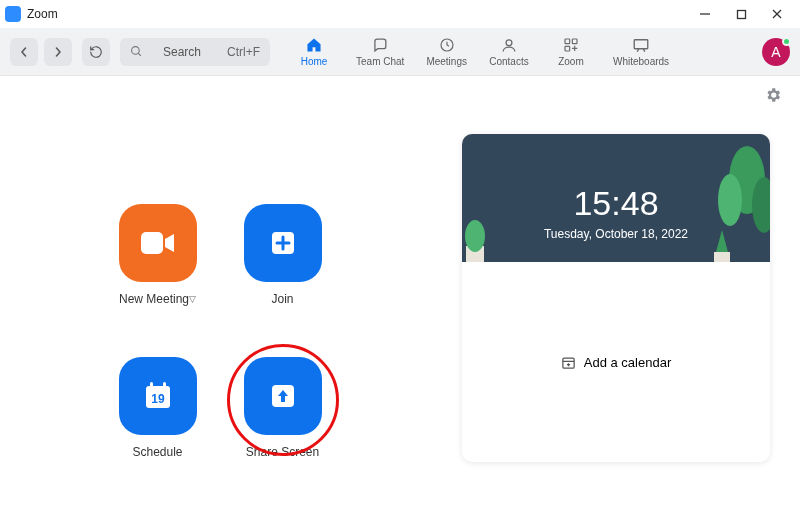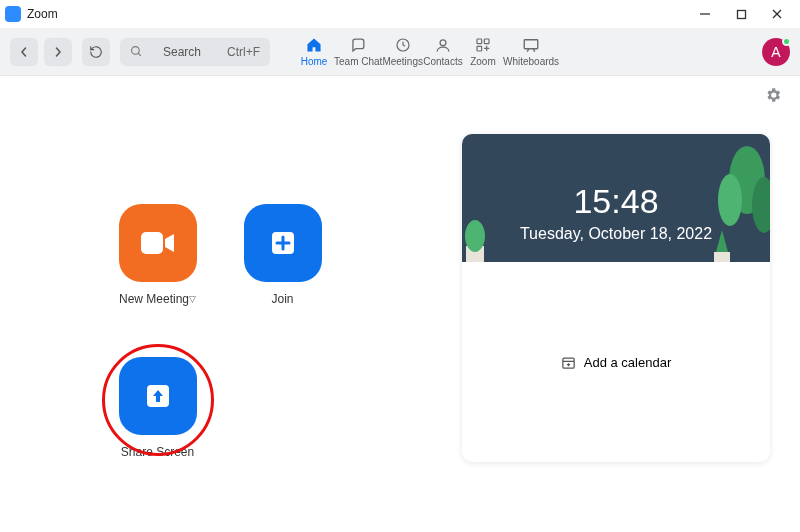--- a/index.html
+++ b/index.html
@@ -14,21 +14,21 @@
 
   .toolbar { display: flex; align-items: center; gap: 6px; padding: 6px 10px; background: #f1f2f4; height: 48px; border-bottom: 1px solid #e6e6e6; }
   .nav-pill { background: #e3e5e8; border-radius: 6px; display: flex; align-items: center; justify-content: center; }
   .nav-arrow { width: 28px; height: 28px; }
   .nav-arrow svg { width: 10px; height: 10px; }
   .refresh { width: 28px; height: 28px; margin-left: 4px; }
   .searchbox { display: flex; align-items: center; background: #e3e5e8; border-radius: 6px; height: 28px; padding: 0 10px; gap: 20px; margin-left: 4px; }
   .search-text { font-size: 12px; color: #555; }
   .search-shortcut { font-size: 12px; color: #666; margin-left: 6px; }
 
-  .tabs { display: flex; margin-left: 18px; }
+  .tabs { display: flex; gap: 22px; margin-left: 18px; }
   .tab { display: flex; flex-direction: column; align-items: center; gap: 3px; font-size: 10px; color: #5a5a5a; min-width: 40px; }
   .tab.active { color: #0E72ED; }
   .tab-icon { width: 18px; height: 16px; display: flex; align-items: center; justify-content: center; }
 
   .toolbar-spacer { flex: 1; }
   .avatar { width: 28px; height: 28px; border-radius: 50%; background: #C2185B; color: #fff; font-size: 14px; display: flex; align-items: center; justify-content: center; position: relative; font-weight: 500; }
   .presence { position: absolute; top: -1px; right: -1px; width: 9px; height: 9px; background: #3bd671; border: 2px solid #f1f2f4; border-radius: 50%; }
 
   .settings-row { display: flex; justify-content: flex-end; padding: 10px 18px 0; }
   .gear { width: 18px; height: 18px; color: #8a8d91; }
@@ -44,21 +44,21 @@
   .chev { font-size: 9px; color: #666; }
 
   .highlight-ring { position: absolute; width: 112px; height: 112px; border: 3px solid #e81010; border-radius: 50%; top: -13px; left: 50%; transform: translateX(-50%); pointer-events: none; }
 
   .side-card { margin-left: auto; width: 308px; background: #fff; border-radius: 10px; box-shadow: 0 1px 6px rgba(0,0,0,0.10); overflow: hidden; display: flex; flex-direction: column; margin-top: 20px; }
   .hero { height: 128px; background: #33475b; position: relative; display: flex; flex-direction: column; align-items: center; justify-content: center; color: #fff; overflow: hidden; }
   .plant1 { position: absolute; right: -12px; top: 6px; }
   .plant2 { position: absolute; left: -8px; bottom: -4px; }
   .plant3 { position: absolute; right: 30px; bottom: -8px; }
   .clock { font-size: 34px; font-weight: 400; z-index: 2; margin-top: 28px; }
-  .date { font-size: 16px; margin-top: 4px; z-index: 2; }
+  .date { font-size: 12px; margin-top: 4px; z-index: 2; }
   .card-body { flex: 1; min-height: 200px; display: flex; align-items: center; justify-content: center; }
   .add-cal { display: flex; align-items: center; gap: 8px; color: #000000; font-size: 13px; }
 </style>
 </head>
 <body>
 
 <div class="titlebar">
   <div class="app-icon"></div>
   <div class="app-title">Zoom</div>
   <div class="titlebar-spacer"></div>
@@ -202,20 +202,34 @@
             <rect x="4" y="4" width="22" height="22" rx="4" fill="#fff"></rect>
             <line x1="15" y1="9" x2="15" y2="21" stroke="#0E72ED" stroke-width="3" stroke-linecap="round"></line>
             <line x1="9" y1="15" x2="21" y2="15" stroke="#0E72ED" stroke-width="3" stroke-linecap="round"></line>
           </svg>
       </div>
       <div class="action-label">
           <span>Join</span>
         </div>
     </div>
 
+    <div class="action">
+      <div class="tile blue">
+        <svg width="34" height="34" viewBox="0 0 34 34">
+            <rect x="5" y="7" width="24" height="22" rx="3" fill="#fff"></rect>
+            <rect x="5" y="7" width="24" height="6" fill="#0E72ED" opacity="0"></rect>
+            <rect x="9" y="3" width="3" height="6" rx="1.5" fill="#fff"></rect>
+            <rect x="22" y="3" width="3" height="6" rx="1.5" fill="#fff"></rect>
+            <text x="17" y="24" text-anchor="middle" font-size="12" font-weight="600" fill="#0E72ED" font-family="Arial">19</text>
+          </svg>
+      </div>
+      <div class="action-label">
+          <span>Schedule</span>
+        </div>
+    </div>
 
     <div class="action">
       <div class="highlight-ring"></div>
       <div class="tile blue">
         <svg width="30" height="30" viewBox="0 0 30 30">
             <rect x="4" y="4" width="22" height="22" rx="4" fill="#fff"></rect>
             <path d="M15 9 L20 15 H17 V21 H13 V15 H10 Z" fill="#0E72ED"></path>
           </svg>
       </div>
       <div class="action-label">

